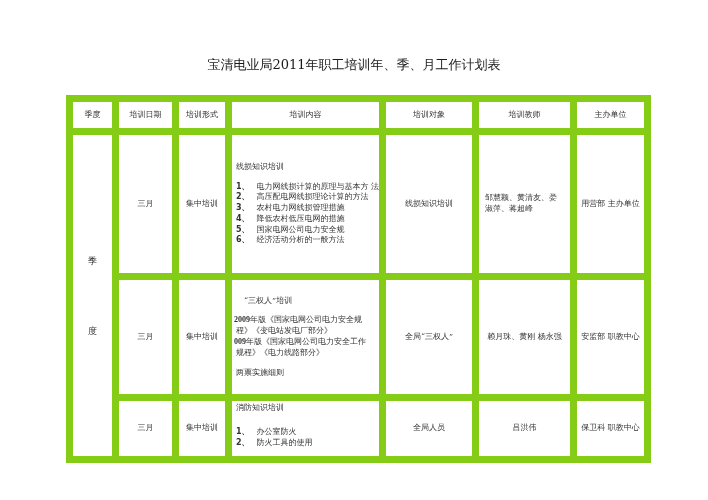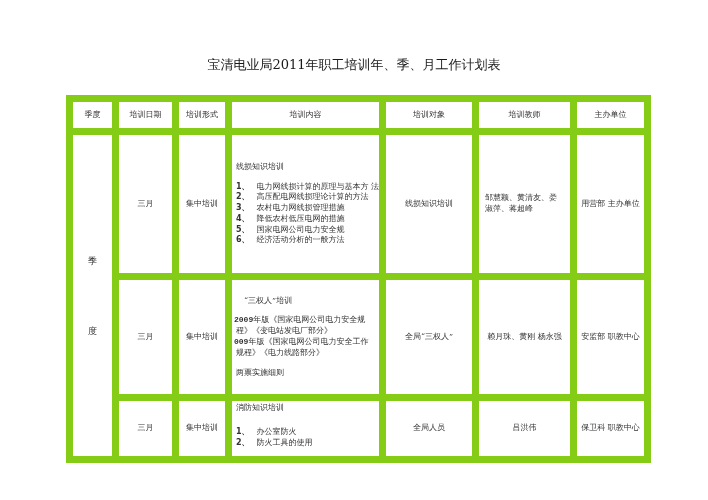--- a/index.html
+++ b/index.html
@@ -9,21 +9,21 @@
            font-size:13px; color:#1a1a1a; letter-spacing:0px; }
   table.plan { position:absolute; left:66px; top:95px; width:578px;
                border-collapse:collapse; table-layout:fixed; }
   table.plan td, table.plan th { border:7px solid #84cc16; font-size:8px; font-weight:normal;
                color:#333; vertical-align:middle; text-align:center; padding:0; line-height:1.35; }
   table.plan th { height:26px; }
   .content { text-align:left !important; padding:8px 4px !important; }
   .content .line { display:block; white-space:nowrap; }
   .content .gap { display:block; height:9px; }
   .num { font-weight:bold; font-family:"DejaVu Sans","Liberation Sans",sans-serif; margin-right:7px; }
-  .bold { font-weight:bold; font-family:Liberation Mono, monospace;text-align:right; }
+  .bold { font-weight:bold; font-family:Liberation Serif, serif;text-align:right; }
   .season { font-size:9px !important; }
   .season span { display:block; }
   .teacher { text-align:left !important; padding:17px 6px !important; }
 </style>
 </head>
 <body>
 
 <div class="title">宝清电业局2011年职工培训年、季、月工作计划表</div>
 
 <table class="plan">

